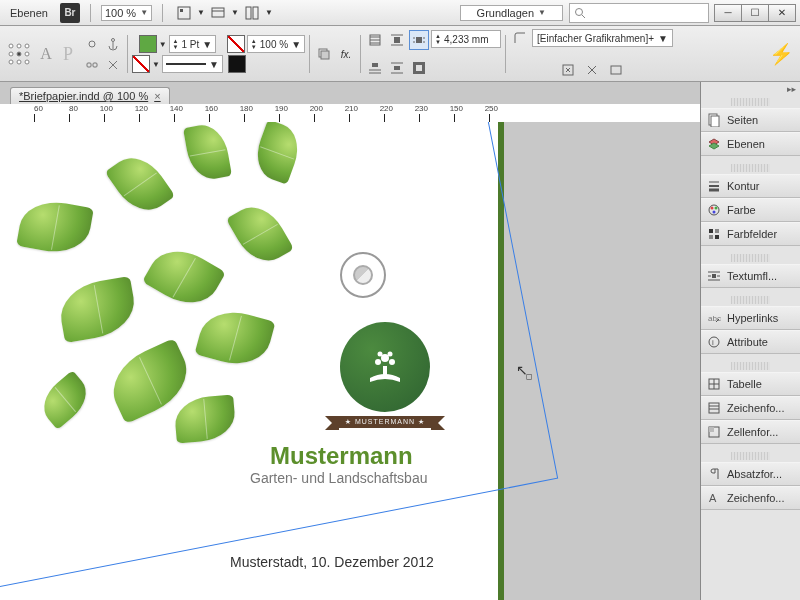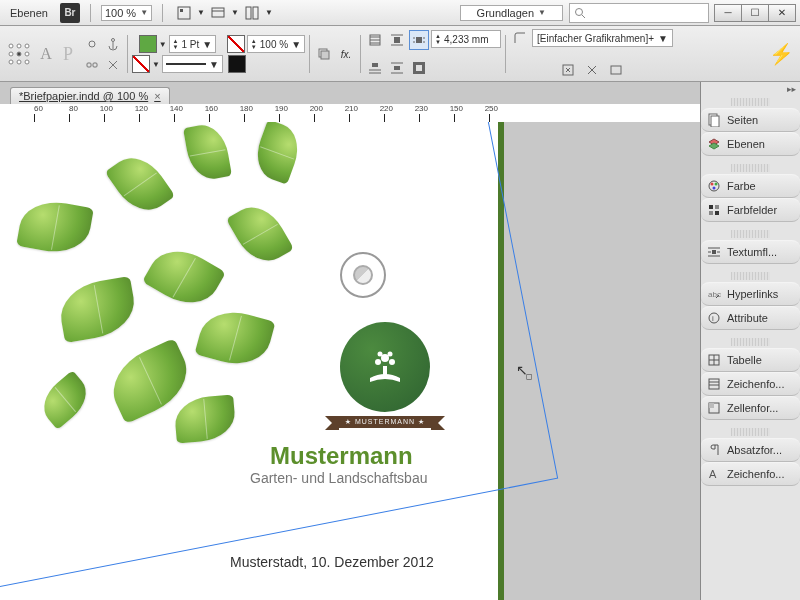--- a/index.html
+++ b/index.html
@@ -67,21 +67,21 @@
 .txt2 { position:absolute; left:250px; top:348px; color:#777; font-size:14px; }
 .txt3 { position:absolute; left:230px; top:432px; color:#333; font-size:14px; }
 .circ-handle { position:absolute; left:340px; top:130px; width:46px; height:46px; border:2px solid #999; border-radius:50%; background:#fff; display:flex; align-items:center; justify-content:center; }
 .circ-handle::after { content:""; width:16px; height:16px; border:2px solid #aaa; border-radius:50%; background:linear-gradient(135deg,#ccc 50%,#eee 50%); }
 .bbox { position:absolute; border:1px solid #3a7fe6; pointer-events:none; }
 .cursor { position:absolute; left:516px; top:240px; font-size:14px; }
 
 
 .rpanel { position:absolute; top:82px; right:0; width:100px; bottom:0; background:#e4e4e4; border-left:1px solid #888; display:flex; flex-direction:column; }
 .pgrip { height:8px; background:repeating-linear-gradient(90deg,#bbb,#bbb 1px,#ddd 1px,#ddd 3px); margin:2px 30px; opacity:.6; }
-.pbtn { display:flex; align-items:center; gap:6px; padding:4px 6px; font-size:11px; color:#333; border-top:1px solid #f4f4f4; border-bottom:1px solid #bbb; background:linear-gradient(#efefef,#dcdcdc);border-radius:8px; }
+.pbtn { display:flex; align-items:center; gap:6px; padding:4px 6px; font-size:11px; color:#333; border-top:1px solid #f4f4f4; border-bottom:1px solid #bbb; background:linear-gradient(#efefef,#dcdcdc); }
 .pbtn svg { width:14px; height:14px; flex-shrink:0; }
 .pgap { height:6px; }
 </style>
 </head>
 <body>
 
 <div class="menubar">
   <span class="menu">Ebenen</span>
   <div class="br-icon">Br</div>
   <div class="sep"></div>
@@ -450,20 +450,30 @@
       <svg viewBox="0 0 14 14">
         <path d="M7 2l5 3-5 3-5-3z" fill="#d66" stroke="#844"></path>
         <path d="M7 6l5 3-5 3-5-3z" fill="#6a6" stroke="#484"></path>
       </svg>
       <span>Ebenen</span>
     </div>
   <div class="pgap"></div>
     <div class="pgrip"></div>
   <div class="pbtn">
       <svg viewBox="0 0 14 14">
+        <g stroke="#555">
+          <line x1="2" y1="3" x2="12" y2="3"></line>
+          <line x1="2" y1="7" x2="12" y2="7" stroke-width="2"></line>
+          <line x1="2" y1="11" x2="12" y2="11" stroke-width="3"></line>
+        </g>
+      </svg>
+      <span>Kontur</span>
+    </div>
+  <div class="pbtn">
+      <svg viewBox="0 0 14 14">
         <circle cx="7" cy="7" r="5" fill="none" stroke="#555"></circle>
         <circle cx="5" cy="5" r="1.5" fill="#d44"></circle>
         <circle cx="9" cy="5" r="1.5" fill="#4a4"></circle>
         <circle cx="7" cy="9" r="1.5" fill="#44d"></circle>
       </svg>
       <span>Farbe</span>
     </div>
   <div class="pbtn">
       <svg viewBox="0 0 14 14">
         <rect x="2" y="2" width="4" height="4" fill="#333"></rect>

